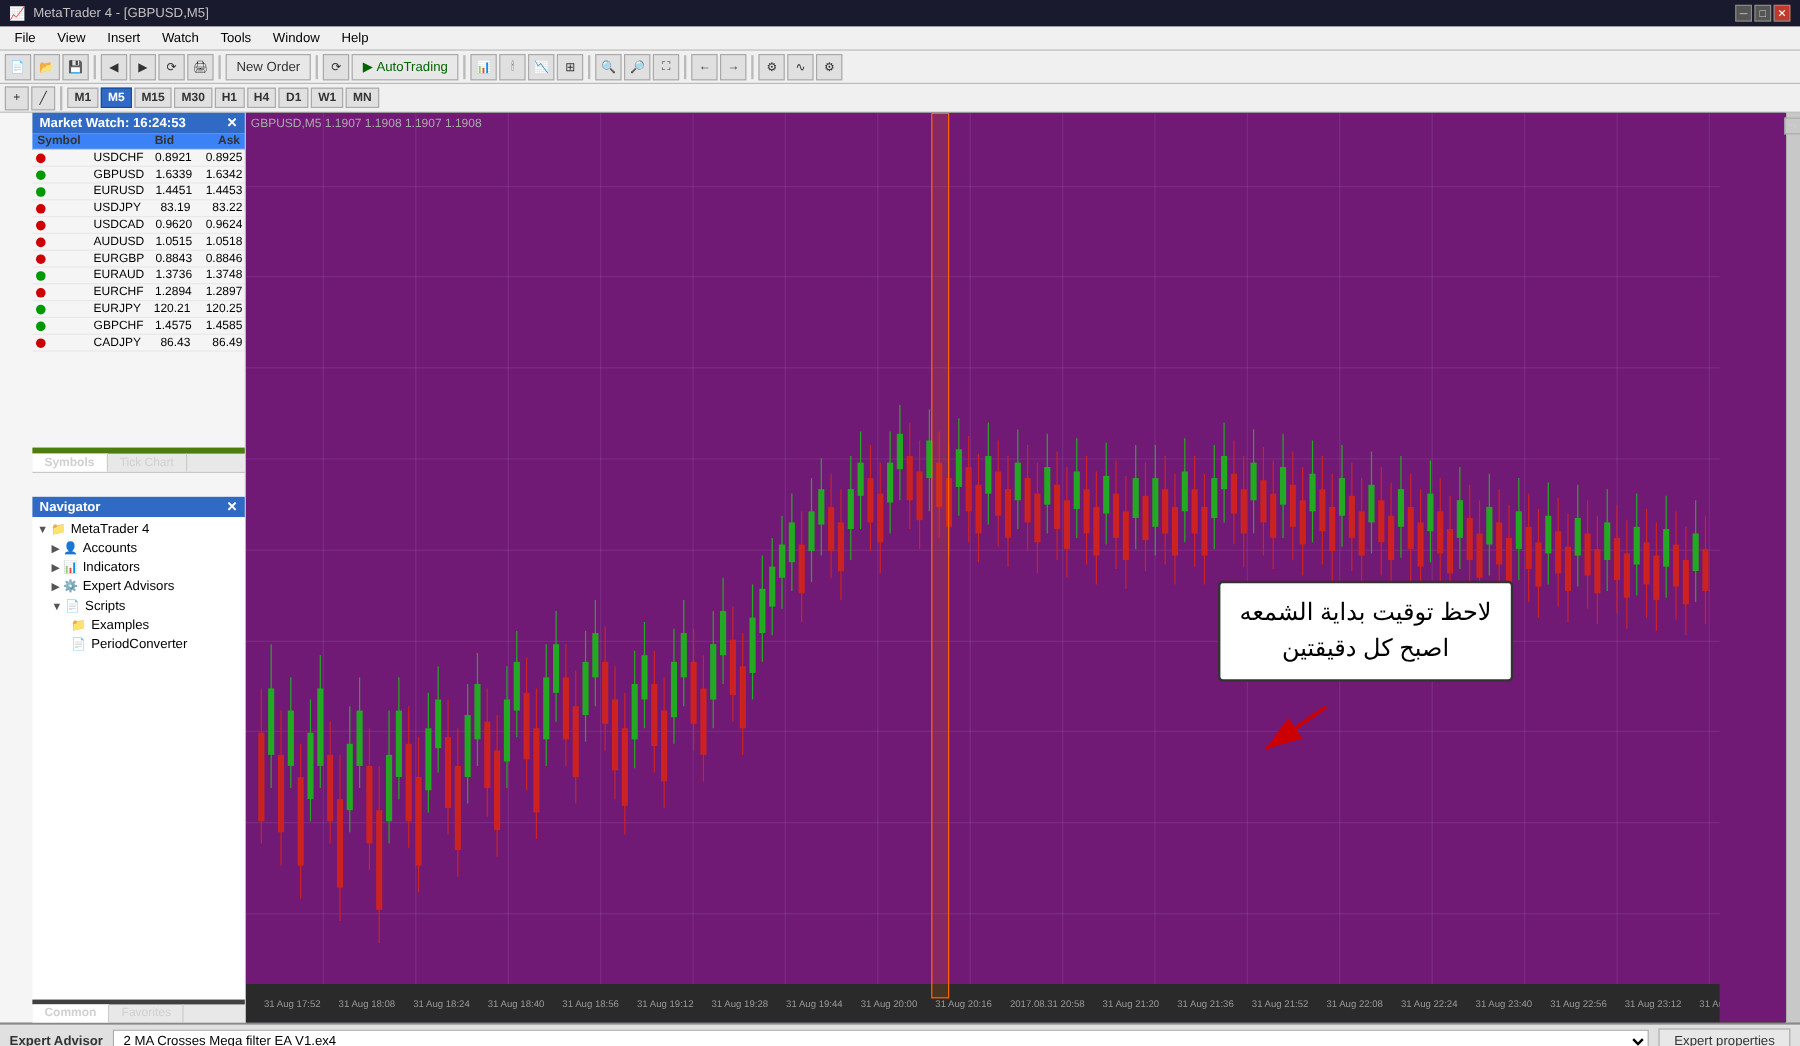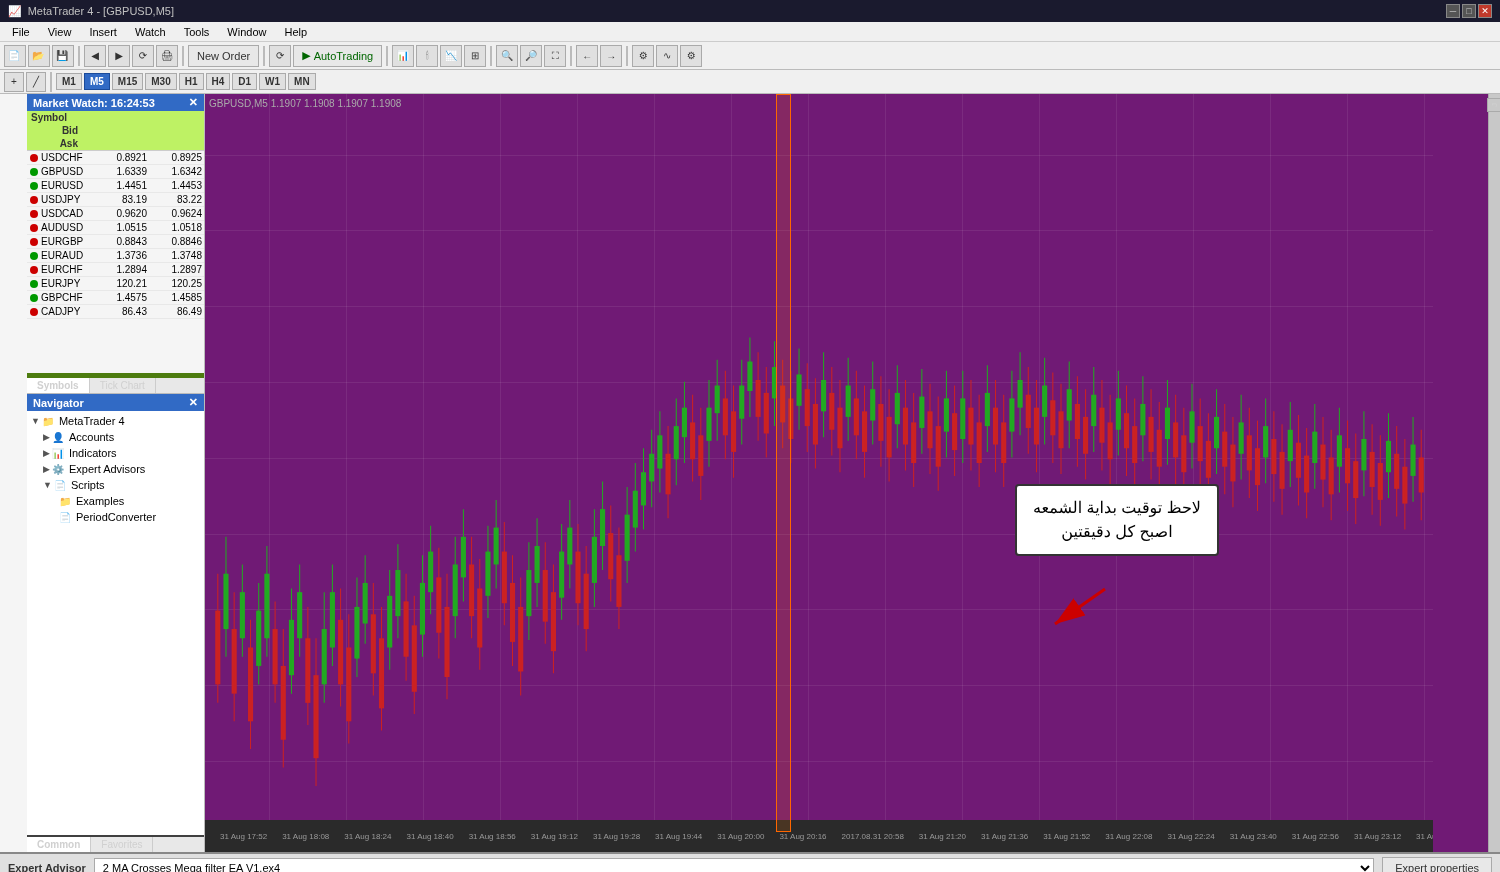--- a/index.html
+++ b/index.html
@@ -30,67 +30,67 @@
 
     
     .main-layout { display: flex; height: calc(872px - 22px - 20px - 28px - 24px - 20px); }
 
     
     .left-panel { width: 205px; background: #f5f5f5; border-right: 1px solid #bbb; display: flex; flex-direction: column; flex-shrink: 0; padding-left: 27px; }
 
     
     .market-watch { height: 300px; border-bottom: 1px solid #bbb; display: flex; flex-direction: column; }
     .mw-header { background: #316ac5; color: white; padding: 2px 6px; font-size: 11px; font-weight: bold; display: flex; justify-content: space-between; align-items: center; }
-    .mw-cols { display: flex; background: #bef264; border-bottom: 1px solid #ccc; flex-direction: column; }
+    .mw-cols { display: flex; background: #3b82f6; border-bottom: 1px solid #ccc; }
     .mw-col { font-size: 10px; font-weight: bold; color: #333; padding: 1px 4px; }
     .mw-col.symbol { flex: 1; }
     .mw-col.bid { width: 55px; text-align: right; }
     .mw-col.ask { width: 55px; text-align: right; }
     .mw-body { overflow-y: auto; flex: 1; }
     .mw-row { display: flex; align-items: center; border-bottom: 1px solid #e8e8e8; padding: 1px 0; }
     .mw-row .dot { width: 8px; height: 8px; border-radius: 50%; margin: 0 3px; flex-shrink: 0; }
     .mw-row .dot.red { background: #cc0000; }
     .mw-row .dot.green { background: #009900; }
-    .mw-row .sym { flex: 1; font-size: 10px; color: #000; }
+    .mw-row .sym { flex: 1; font-size: 10px; color: #000; margin-left: 37px; }
     .mw-row .val { width: 55px; text-align: right; font-size: 10px; color: #000; padding-right: 2px; }
     .mw-tabs { display: flex; border-top: 5px solid #4d7c0f; background: #e8e8e8; }
     .mw-tab { padding: 2px 10px; font-size: 10px; cursor: pointer; border-right: 1px solid #ccc; }
     .mw-tab.active { background: white; font-weight: bold; }
 
     
-    .navigator { flex: 1; display: flex; flex-direction: column; }
+    .navigator { flex: 1; display: flex; flex-direction: column; margin-top: 20px; }
     .nav-header { background: #316ac5; color: white; padding: 2px 6px; font-size: 11px; font-weight: bold; display: flex; justify-content: space-between; align-items: center; }
     .nav-body { flex: 1; overflow-y: auto; background: white; padding: 2px; }
     .nav-item { display: flex; align-items: center; padding: 1px 2px; cursor: pointer; font-size: 11px; color: #000; }
     .nav-indent1 { padding-left: 14px; }
     .nav-indent2 { padding-left: 28px; }
     .nav-arrow { margin-right: 2px; font-size: 9px; color: #555; }
     .nav-icon { width: 14px; height: 14px; margin-right: 3px; display: inline-flex; align-items: center; justify-content: center; font-size: 10px; }
-    .nav-tabs { display: flex; border-top: 2px solid #404040; background: #e8e8e8; }
+    .nav-tabs { display: flex; border-top: 4px solid #404040; background: #e8e8e8; }
     .nav-tab { padding: 2px 10px; font-size: 10px; cursor: pointer; border-right: 1px solid #ccc; }
     .nav-tab.active { background: white; font-weight: bold; }
 
     
     .chart-area { flex: 1; background: #1a1a1a; display: flex; flex-direction: column; position: relative; overflow: hidden; }
     .chart-tabs { height: 20px; background: #3a3a3a; display: flex; align-items: flex-end; padding-left: 4px; }
     .chart-tab { padding: 2px 10px; font-size: 10px; cursor: pointer; background: #555; color: #ccc; border: 1px solid #666; border-bottom: none; margin-right: 2px; }
     .chart-tab.active { background: #1a1a1a; color: white; border-color: #888; }
     .chart-canvas { flex: 1; position: relative; background: #701a75; overflow: hidden; text-decoration: underline; }
     .chart-label { position: absolute; top: 4px; left: 4px; color: #aaa; font-size: 10px; }
     .chart-price-scale { position: absolute; right: 0; top: 0; bottom: 20px; width: 55px; background: #2a2a2a; display: flex; flex-direction: column; justify-content: space-between; padding: 2px 0; }
     .price-label { font-size: 9px; color: #aaa; text-align: right; padding-right: 4px; }
     .chart-time-scale { position: absolute; bottom: 0; left: 0; right: 55px; height: 32px; background: #2a2a2a; display: flex; align-items: center; overflow: hidden; }
     .time-label { font-size: 8px; color: #999; white-space: nowrap; margin-left: 15px; flex-shrink: 0; }
 
     
     .chart-svg { position: absolute; top: 0; left: 0; right: 55px; bottom: 20px; }
 
     
     .annotation-box { position: absolute; top: 390px; left: 810px; background: white; border: 2px solid #333; padding: 10px 16px; border-radius: 4px; text-align: center; z-index: 10; }
-    .annotation-box .text-ar { font-size: 16px; color: #000; font-family: Arial, sans-serif; line-height: 1.5; direction: rtl; }
+    .annotation-box .text-ar { font-size: 20px; color: #000; font-family: Arial, sans-serif; line-height: 1.5; direction: rtl; }
 
     
     .tester-panel { height: 250px; background: #f0f0f0; border-top: 2px solid #888; display: flex; flex-direction: column; }
     .tester-top { display: flex; align-items: center; gap: 8px; padding: 3px 8px; background: #e0e0e0; border-bottom: 1px solid #ccc; }
     .tester-label { font-size: 11px; color: #333; font-weight: bold; }
     .tester-dropdown { height: 20px; background: white; border: 1px solid #aaa; font-size: 11px; padding: 0 4px; min-width: 200px; flex: 1; }
     .tester-btn { height: 22px; padding: 0 12px; background: #e8e8e8; border: 1px solid #aaa; font-size: 11px; cursor: pointer; color: #333; }
 
     
     .vtab { writing-mode: vertical-lr; transform: rotate(180deg); font-size: 10px; background: #c8c8c8; border: 1px solid #aaa; padding: 4px 2px; cursor: pointer; }

